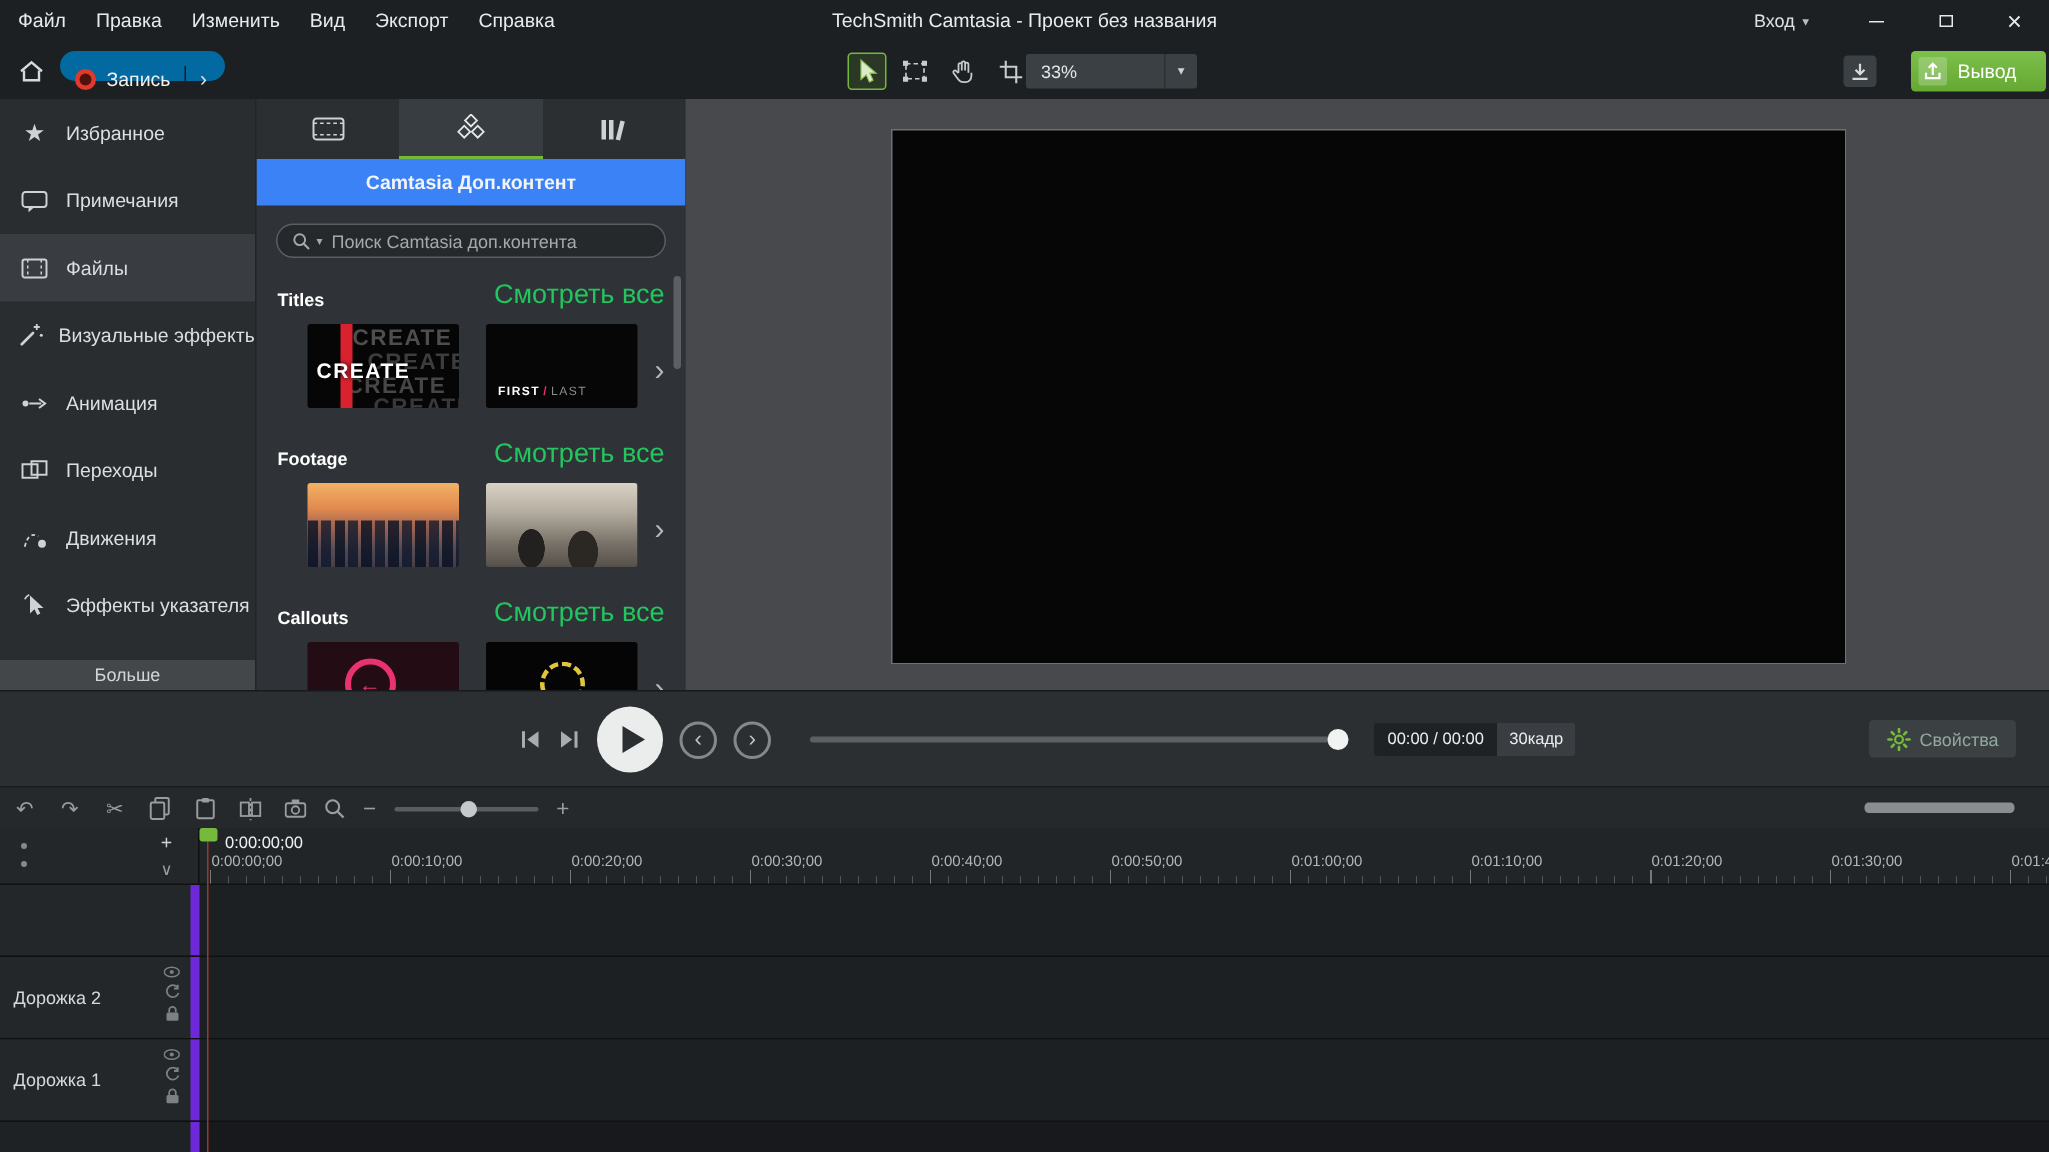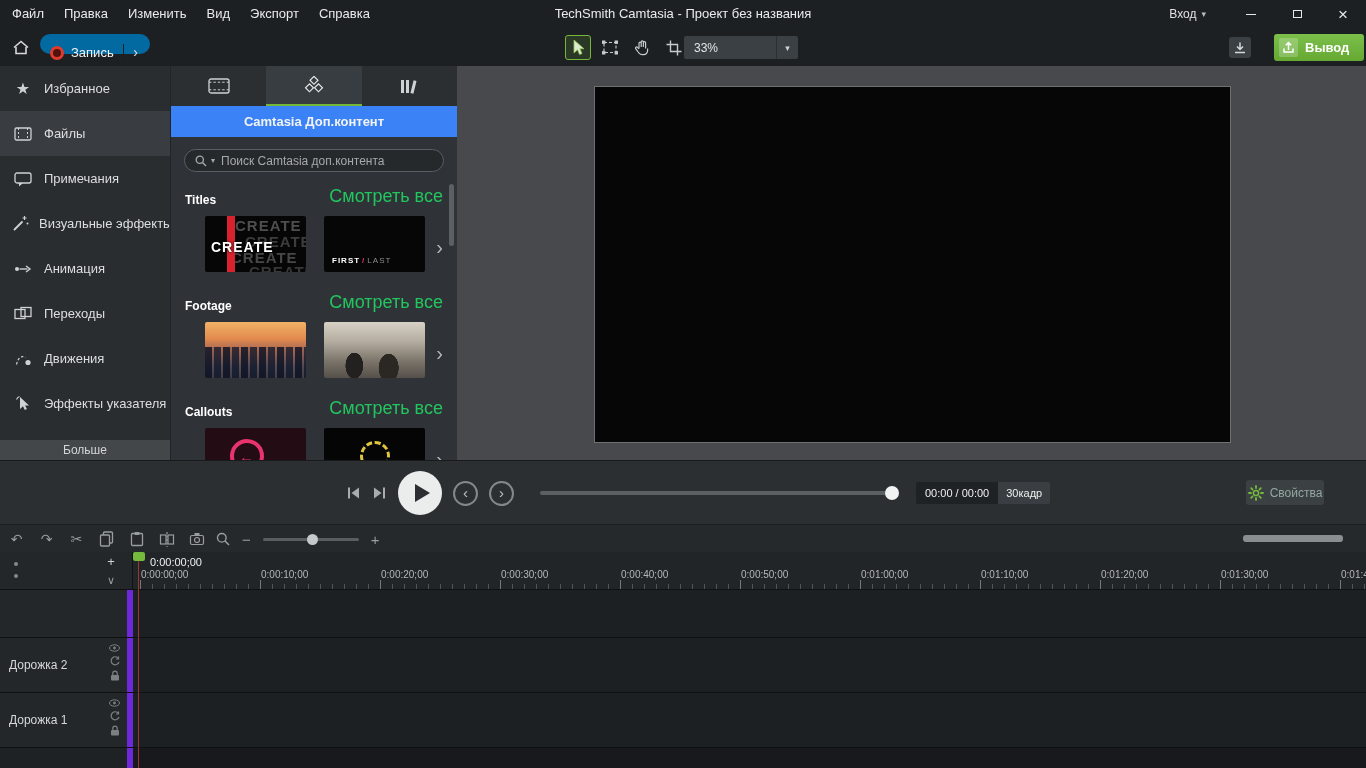--- a/index.html
+++ b/index.html
@@ -30,21 +30,21 @@
   .pill-sep{width:1px;height:17px;background:#1b1e20}
   .pill-chev{width:24px;text-align:center;font-size:14px;color:#dfe1e2;line-height:27px}
   .tools{position:absolute;left:565px;top:7px;display:flex;align-items:center;gap:6px}
   .tool{width:26px;height:25px;display:flex;align-items:center;justify-content:center;border-radius:3px}
   .tool.active{border:1px solid #74b83a;background:rgba(116,184,58,.16)}
   .zoom-select{position:absolute;left:684px;top:8px;width:114px;height:23px;background:#3b4044;border-radius:2px;display:flex;align-items:center;font-size:12px;color:#e3e5e6;padding-left:10px}
   .zs-caret{position:absolute;right:0;top:0;width:22px;height:23px;border-left:1px solid #2c3033;display:flex;align-items:center;justify-content:center;font-size:9px;color:#cfd2d4}
   .import-btn{position:absolute;left:1229px;top:9px;width:22px;height:21px;background:#3b4044;border-radius:3px;display:flex;align-items:center;justify-content:center}
   .export-btn{position:absolute;left:1274px;top:6px;width:90px;height:27px;background:linear-gradient(180deg,#7cc04b,#65a933);border-radius:3px;display:flex;align-items:center;gap:7px;padding-left:5px}
   .exp-icon{width:19px;height:19px;background:rgba(255,255,255,.22);border-radius:2px;display:flex;align-items:center;justify-content:center}
-  .export-label{font-size:13px;font-weight:bold;color:#fff}
+  .export-label{font-size:13px;font-weight:normal;color:#fff}
 
   
   .sidebar{position:absolute;left:0;top:66px;width:170px;height:394px;background:#2a2d30}
   .side-item{height:45px;display:flex;align-items:center;padding-left:12px;gap:10px}
   .side-item .s-ic{width:22px;display:flex;justify-content:center;color:#cfd2d4;font-size:16px}
   .side-item .s-label{font-size:13px;color:#dcdee0;white-space:nowrap}
   .side-item.selected{background:#393d41}
   .side-more{position:absolute;left:0;bottom:0;width:100%;height:20px;background:#43474a;font-size:12px;color:#d3d5d6;text-align:center;line-height:20px}
 
   
@@ -99,21 +99,21 @@
   .playbar{position:absolute;left:0;top:460px;width:100%;height:64px;background:#2c2f32;border-top:1px solid #17191b}
   .transport{position:absolute;left:346px;top:0;height:64px;display:flex;align-items:center;gap:11px}
   .play-btn{width:44px;height:44px;border-radius:50%;background:#ebecec;display:flex;align-items:center;justify-content:center}
   .play-tri{width:0;height:0;border-left:15px solid #2c2f32;border-top:9px solid transparent;border-bottom:9px solid transparent;margin-left:4px}
   .circ-btn{width:25px;height:25px;border-radius:50%;border:2px solid #84888b;color:#c0c3c5;font-size:15px;display:flex;align-items:center;justify-content:center;padding-bottom:2px}
   .seek{position:absolute;left:540px;top:30px;width:357px;height:4px;background:#5d6063;border-radius:2px}
   .seek-handle{position:absolute;right:-2px;top:-5px;width:14px;height:14px;border-radius:50%;background:#f1f2f2}
   .time-box{position:absolute;left:916px;top:21px;height:22px;display:flex;font-size:11px}
   .time-cur{background:#1f2225;color:#eceeee;display:flex;align-items:center;padding:0 9px;border-radius:2px 0 0 2px}
   .time-fps{background:#3a3e42;color:#eceeee;display:flex;align-items:center;padding:0 8px;border-radius:0 2px 2px 0}
-  .props-btn{position:absolute;left:1246px;top:19px;width:78px;height:25px;background:#3b4043;border-radius:3px;display:flex;align-items:center;justify-content:center;gap:6px}
+  .props-btn{position:absolute;left:1246px;top:19px;width:98px;height:25px;background:#3b4043;border-radius:3px;display:flex;align-items:center;justify-content:center;gap:6px}
   .props-label{font-size:12px;color:#93a89e}
 
   
   .tl-toolbar{position:absolute;left:0;top:524px;width:100%;height:28px;background:#26292c;border-top:1px solid #1a1d1f}
   .edit-ics{position:absolute;left:8px;top:0;height:28px;display:flex;align-items:center;gap:13px}
   .e-ic{color:#9a9da0;font-size:14px;line-height:1;display:flex;align-items:center;justify-content:center;width:17px;height:17px}
   .tz{position:absolute;left:216px;top:0;height:28px;display:flex;align-items:center;gap:12px}
   .tz-glyph{color:#9a9da0;font-size:15px;line-height:1}
   .tz-slider{width:96px;height:3px;background:#595d60;border-radius:2px;position:relative}
   .tz-thumb{position:absolute;left:44px;top:-4px;width:11px;height:11px;border-radius:50%;background:#c6c9cb}
@@ -241,38 +241,38 @@
       </span>
       <span class="export-label">Вывод</span>
     </div>
   </div>
 
   <div class="sidebar">
     <div class="side-item">
       <span class="s-ic">★</span>
       <span class="s-label">Избранное</span>
     </div>
+    <div class="side-item">
+      <span class="s-ic">
+        <svg width="18" height="16" viewBox="0 0 18 16">
+            <rect x="1" y="2" width="16" height="10" rx="2" fill="none" stroke="#cfd2d4" stroke-width="1.3"></rect>
+            <path d="M5 12 V15.5 L9 12 Z" fill="#cfd2d4"></path>
+          </svg>
+      </span>
+      <span class="s-label">Примечания</span>
+    </div>
     <div class="side-item selected">
       <span class="s-ic">
         <svg width="18" height="16" viewBox="0 0 18 16">
             <rect x="1" y="2" width="16" height="12" rx="1.5" fill="none" stroke="#cfd2d4" stroke-width="1.3"></rect>
             <line x1="4.5" y1="2" x2="4.5" y2="14" stroke="#cfd2d4" stroke-width="1" stroke-dasharray="2 2"></line>
             <line x1="13.5" y1="2" x2="13.5" y2="14" stroke="#cfd2d4" stroke-width="1" stroke-dasharray="2 2"></line>
           </svg>
       </span>
       <span class="s-label">Файлы</span>
-    </div>
-    <div class="side-item">
-      <span class="s-ic">
-        <svg width="18" height="16" viewBox="0 0 18 16">
-            <rect x="1" y="2" width="16" height="10" rx="2" fill="none" stroke="#cfd2d4" stroke-width="1.3"></rect>
-            <path d="M5 12 V15.5 L9 12 Z" fill="#cfd2d4"></path>
-          </svg>
-      </span>
-      <span class="s-label">Примечания</span>
     </div>
     <div class="side-item">
       <span class="s-ic">
         <svg width="17" height="17" viewBox="0 0 17 17">
             <line x1="2.5" y1="14.5" x2="10" y2="7" stroke="#cfd2d4" stroke-width="1.8" stroke-linecap="round"></line>
             <path d="M12.5 1 v4 M10.5 3 h4" stroke="#cfd2d4" stroke-width="1.2"></path>
             <circle cx="15.5" cy="8.5" r="1" fill="#cfd2d4"></circle>
           </svg>
       </span>
       <span class="s-label">Визуальные эффекты</span>

